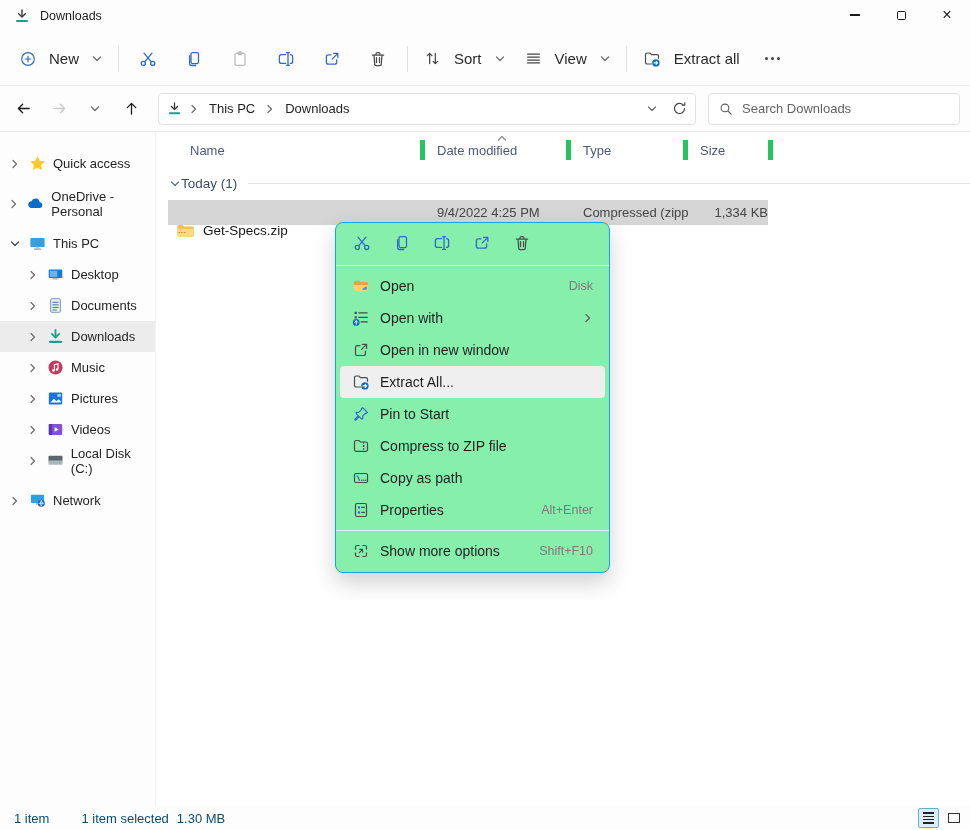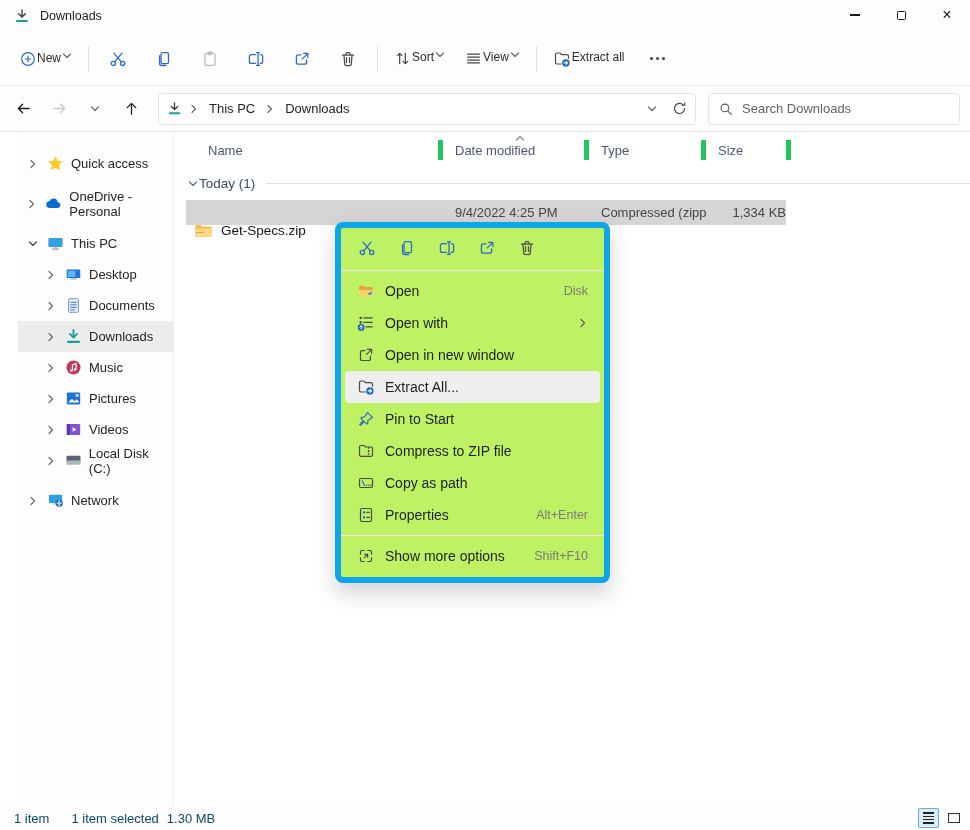--- a/index.html
+++ b/index.html
@@ -15,21 +15,21 @@
   .titlebar { height:32px; display:flex; align-items:center; padding-left:14px; gap:10px; background:#fdfdfd; }
   .titlebar .title { font-size:12.5px; color:#1b1b1b; }
   .win-controls { position:absolute; top:0; right:0; display:flex; }
   .win-btn { width:46px; height:30px; display:flex; align-items:center; justify-content:center; }
   .minimize-glyph { width:10px; height:1.2px; background:#1a1a1a; }
   .maximize-glyph { width:9px; height:9px; border:1.1px solid #1a1a1a; border-radius:1.5px; }
   .close-glyph { font-size:16px; line-height:1; color:#1a1a1a; }
 
   
   .toolbar { height:54px; display:flex; align-items:center; padding:0 10px; border-bottom:1px solid #eeeeee; background:#fdfdfd; }
-  .tb-btn { display:flex; align-items:flex-start; gap:1px; padding:8px 10px; border-radius:4px; color:#2b2b2b; font-size:12px; }
+  .tb-btn { display:flex; align-items:center; gap:13px; padding:8px 10px; border-radius:4px; color:#2b2b2b; font-size:15px; }
   .tb-iconbtn { width:46px; height:38px; display:flex; align-items:center; justify-content:center; border-radius:4px; }
   .tb-sep { width:1px; height:26px; background:#e0e0e0; margin:0 6px; }
   .chev { width:10px; height:10px; }
   .chev.down { transform:rotate(90deg); }
   .chev.up { transform:rotate(-90deg); }
   .dots { display:flex; gap:3px; }
   .dots i { width:3px; height:3px; border-radius:50%; background:#454545; }
 
   
   .navbar { height:46px; display:flex; align-items:center; padding:0 10px 0 6px; gap:2px; border-bottom:1px solid #e6e6e6; background:#fdfdfd; }
@@ -39,21 +39,21 @@
   .crumb { font-size:13px; color:#242424; padding:2px 3px; }
   .addr-spacer { flex:1; }
   .searchbox { width:252px; height:32px; margin-left:10px; border:1px solid #e2e2e2; border-radius:4px; background:#fff;
     display:flex; align-items:center; padding:0 10px; gap:9px; }
   .searchbox input { border:none; outline:none; flex:1; font-family:"Liberation Sans",sans-serif; font-size:13px; color:#242424; background:transparent; }
   .searchbox input::placeholder { color:#636363; }
 
   
   .main { display:flex; height:674px; background:#fff; }
 
-  .sidebar { width:156px; padding-top:16px; border-right:1px solid #f0f0f0; background:#fdfdfd; overflow:hidden;margin-left:18px; }
+  .sidebar { width:156px; padding-top:16px; border-right:1px solid #f0f0f0; background:#fdfdfd; overflow:hidden; }
   .side-item { height:31px; display:flex; align-items:center; gap:7px; padding-left:8px; font-size:13px; color:#242424; }
   .side-item.child { padding-left:26px; }
   .side-item.selected { background:#ececec; }
   .side-item .tchev { width:14px; display:flex; justify-content:center; }
   .side-item .sicon { width:17px; height:17px; }
   .side-gap { height:9px; }
 
   .content { flex:1; position:relative; padding-left:12px; padding-top:4px; }
   .hdr-row { display:flex; height:28px; align-items:center; color:#4a5878; font-size:13px; }
   .hdr-cell { height:20px; display:flex; align-items:center; border-right:5px solid #22c55e; position:relative; }
@@ -67,35 +67,35 @@
   .group-label { color:#3a4a6d; font-size:13.5px; }
   .group-line { flex:1; height:1px; background:#e3e3e3; margin-left:10px; }
 
   .file-row { display:flex; align-items:center; height:25px; margin-top:9px; width:600px; background:#d5d5d5; }
   .fc-name { width:257px; display:flex; align-items:center; gap:8px; padding-left:8px; font-size:13.5px; color:#151515;margin-top:36px; }
   .fc-date { width:146px; padding-left:12px; color:#454545; }
   .fc-type { width:117px; padding-left:12px; color:#454545; white-space:nowrap; overflow:hidden; }
   .fc-size { width:80px; text-align:right; color:#454545; }
 
   
-  .ctxmenu { position:absolute; left:335px; top:222px; width:275px; background:#bef264;
-    border:6px solid #0ea5e9; border-radius:8px; box-shadow:0 10px 22px rgba(0,0,0,.18); padding-bottom:5px; z-index:50; }
+  .ctxmenu { position:absolute; left:335px; top:222px; width:275px; background:#86efac;
+    border:1px solid #0ea5e9; border-radius:8px; box-shadow:0 10px 22px rgba(0,0,0,.18); padding-bottom:5px; z-index:50; }
   .ctx-quickrow { height:40px; display:flex; align-items:center; padding-left:6px; }
   .ctx-qbtn { width:40px; height:32px; display:flex; align-items:center; justify-content:center; border-radius:4px; }
   .ctx-sep { height:1px; background:#e9e9e9; margin:2px 0 4px; }
   .ctx-item { height:32px; display:flex; align-items:center; margin:0 4px; padding:0 12px; border-radius:4px; font-size:14px; color:#1f1f1f; }
   .ctx-item.hl { background:#efefef; }
   .ctx-item .micon { width:18px; height:18px; margin-right:10px; flex:none; }
   .ctx-short { margin-left:auto; font-size:12.5px; color:#7a7a7a; }
   .ctx-sub { margin-left:auto; }
 
   
   .statusbar { position:absolute; left:0; bottom:0; width:100%; height:24px; display:flex; align-items:center;
     padding-left:14px; font-size:13px; color:#0c4a6e; background:#fdfdfd; }
-  .sb-sel { margin-left:22px; }
+  .sb-sel { margin-left:32px; }
   .sb-size { margin-left:8px; }
   .sb-views { position:absolute; right:6px; bottom:2px; display:flex; gap:4px; }
   .sb-view { width:21px; height:20px; display:flex; align-items:center; justify-content:center; border-radius:2px; }
   .sb-view.active { background:#dcedf9; border:1px solid #62aede; }
   .lines-glyph { display:flex; flex-direction:column; gap:2px; }
   .lines-glyph i { width:11px; height:1.4px; background:#222; }
   .thumb-glyph { width:12px; height:10px; border:1.3px solid #333; }
 </style>
 </head>
 <body>

